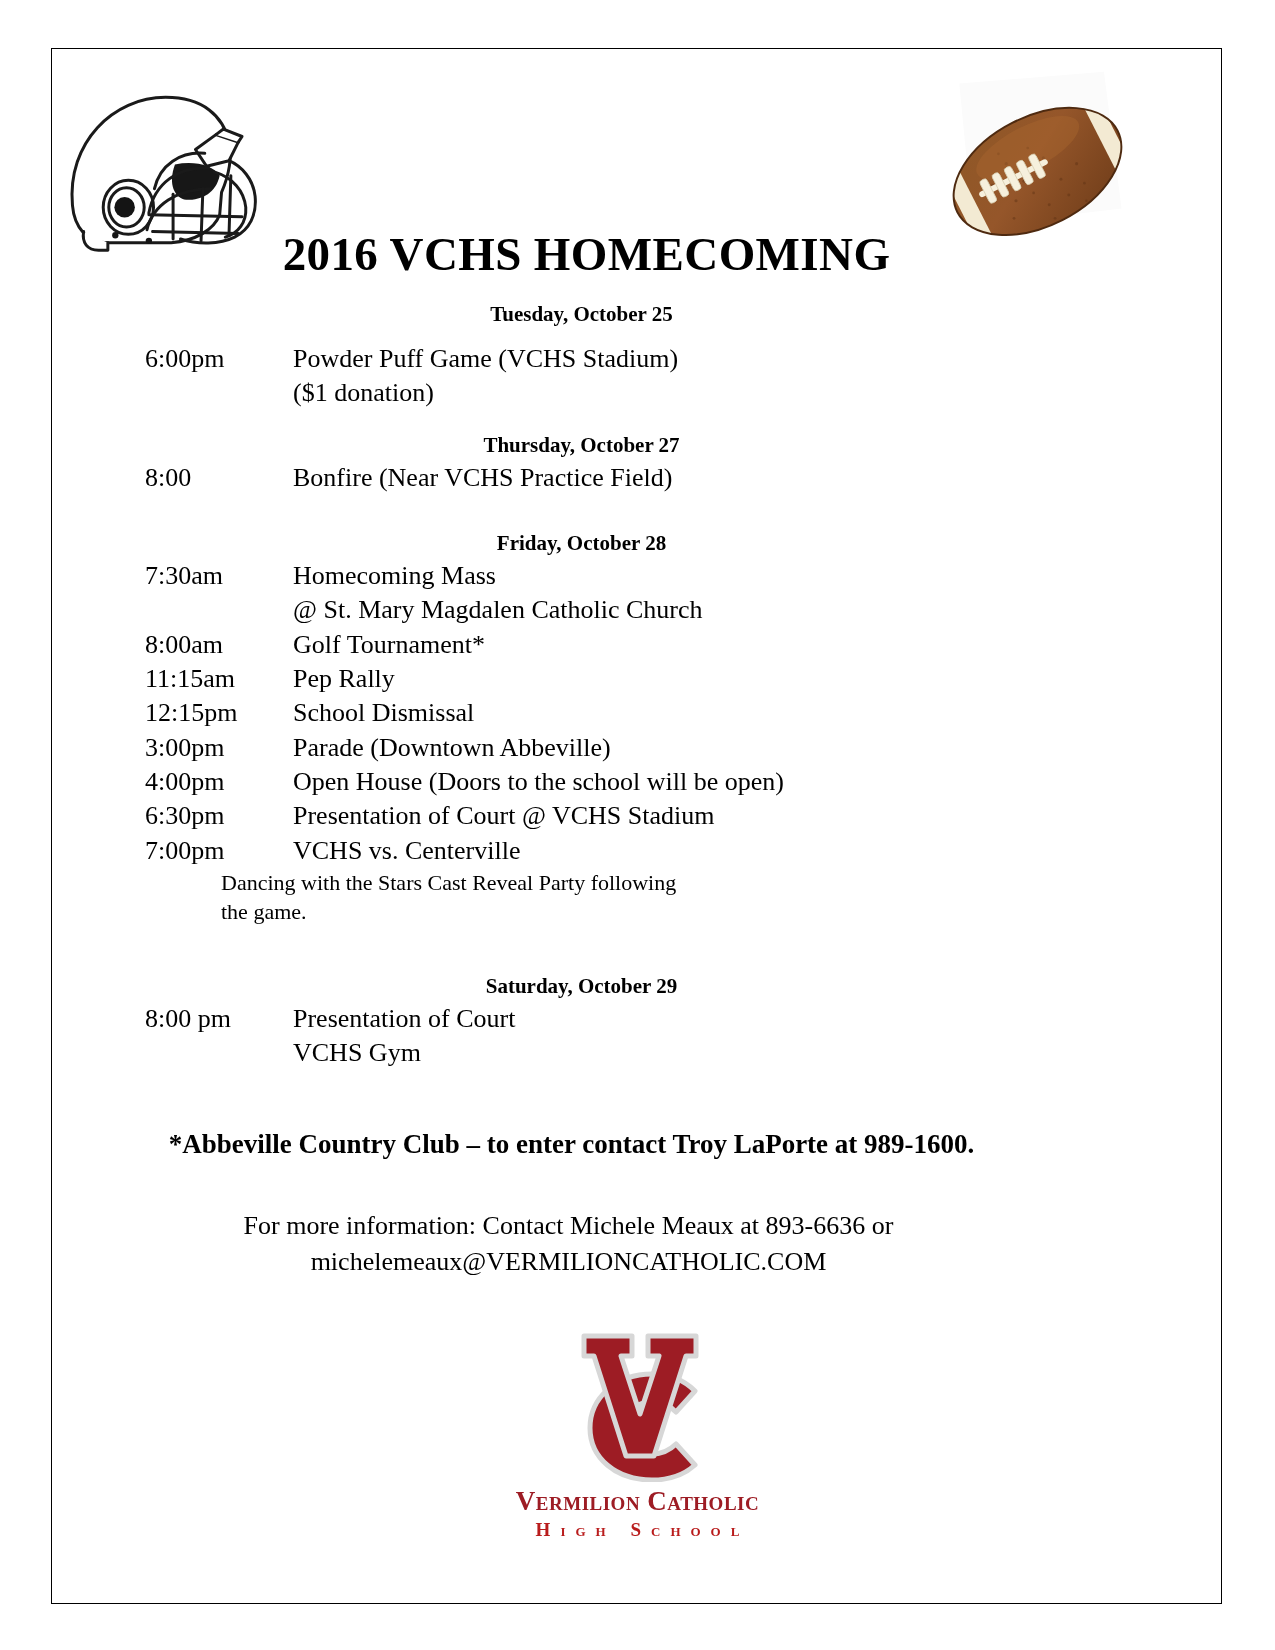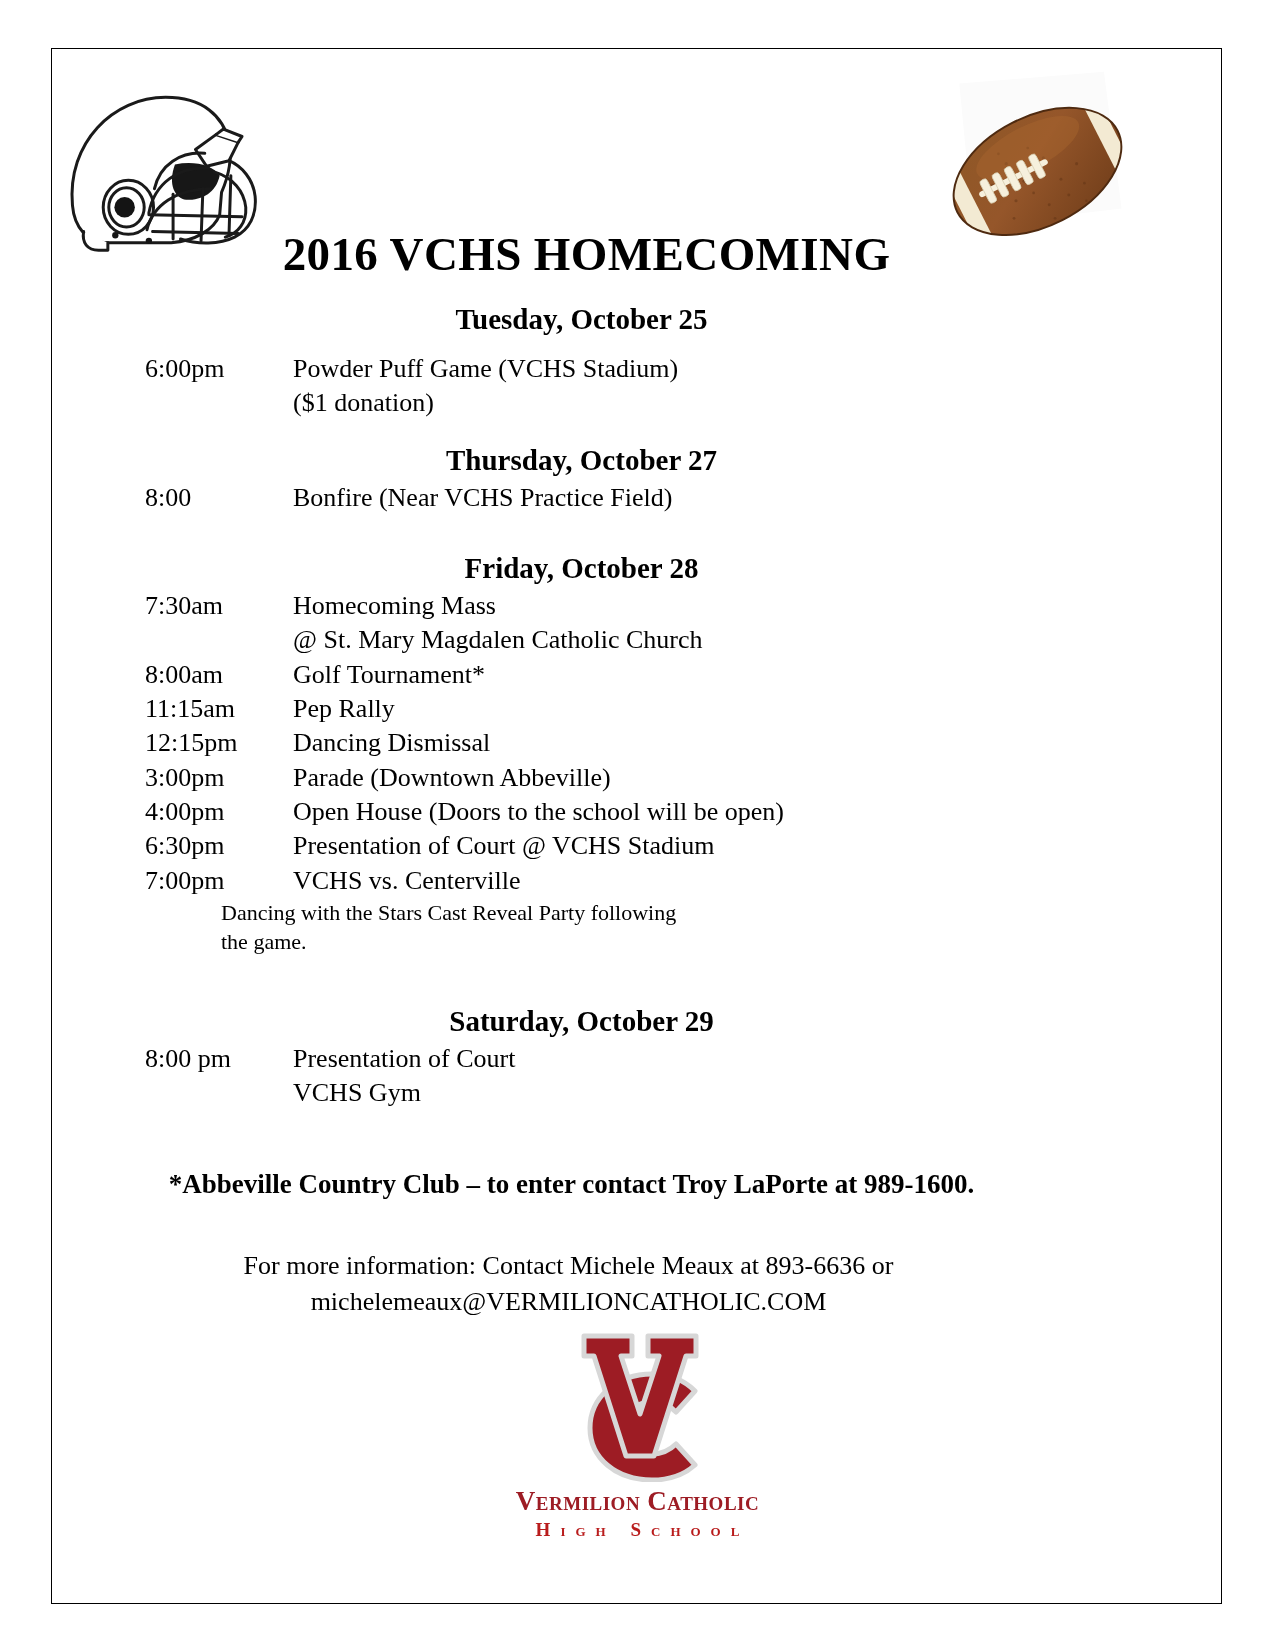--- a/index.html
+++ b/index.html
@@ -59,21 +59,21 @@
     font-weight: bold;
     letter-spacing: 0.4px;
     margin: 0;
     padding-top: 182px;
     padding-left: 60px;
     line-height: 1.05;
   }
 
   .day-heading {
     text-align: center;
-    font-size: 29px;
+    font-size: 21px;
     font-weight: bold;
     margin: 0;
     padding-top: 22px;
     padding-left: 50px;
     line-height: 1.25;
   }
   .day-heading.friday  { padding-top: 34px; }
   .day-heading.saturday{ padding-top: 46px; }
 
   .sched-table {
@@ -306,21 +306,21 @@
         <tr>
           <td class="col-time">8:00am</td>
           <td class="col-desc">Golf Tournament*</td>
         </tr>
         <tr>
           <td class="col-time">11:15am</td>
           <td class="col-desc">Pep Rally</td>
         </tr>
         <tr>
           <td class="col-time">12:15pm</td>
-          <td class="col-desc">Dancing Dismissal</td>
+          <td class="col-desc">School Dismissal</td>
         </tr>
         <tr>
           <td class="col-time">3:00pm</td>
           <td class="col-desc">Parade (Downtown Abbeville)</td>
         </tr>
         <tr>
           <td class="col-time">4:00pm</td>
           <td class="col-desc">Open House (Doors to the school will be open)</td>
         </tr>
         <tr>

